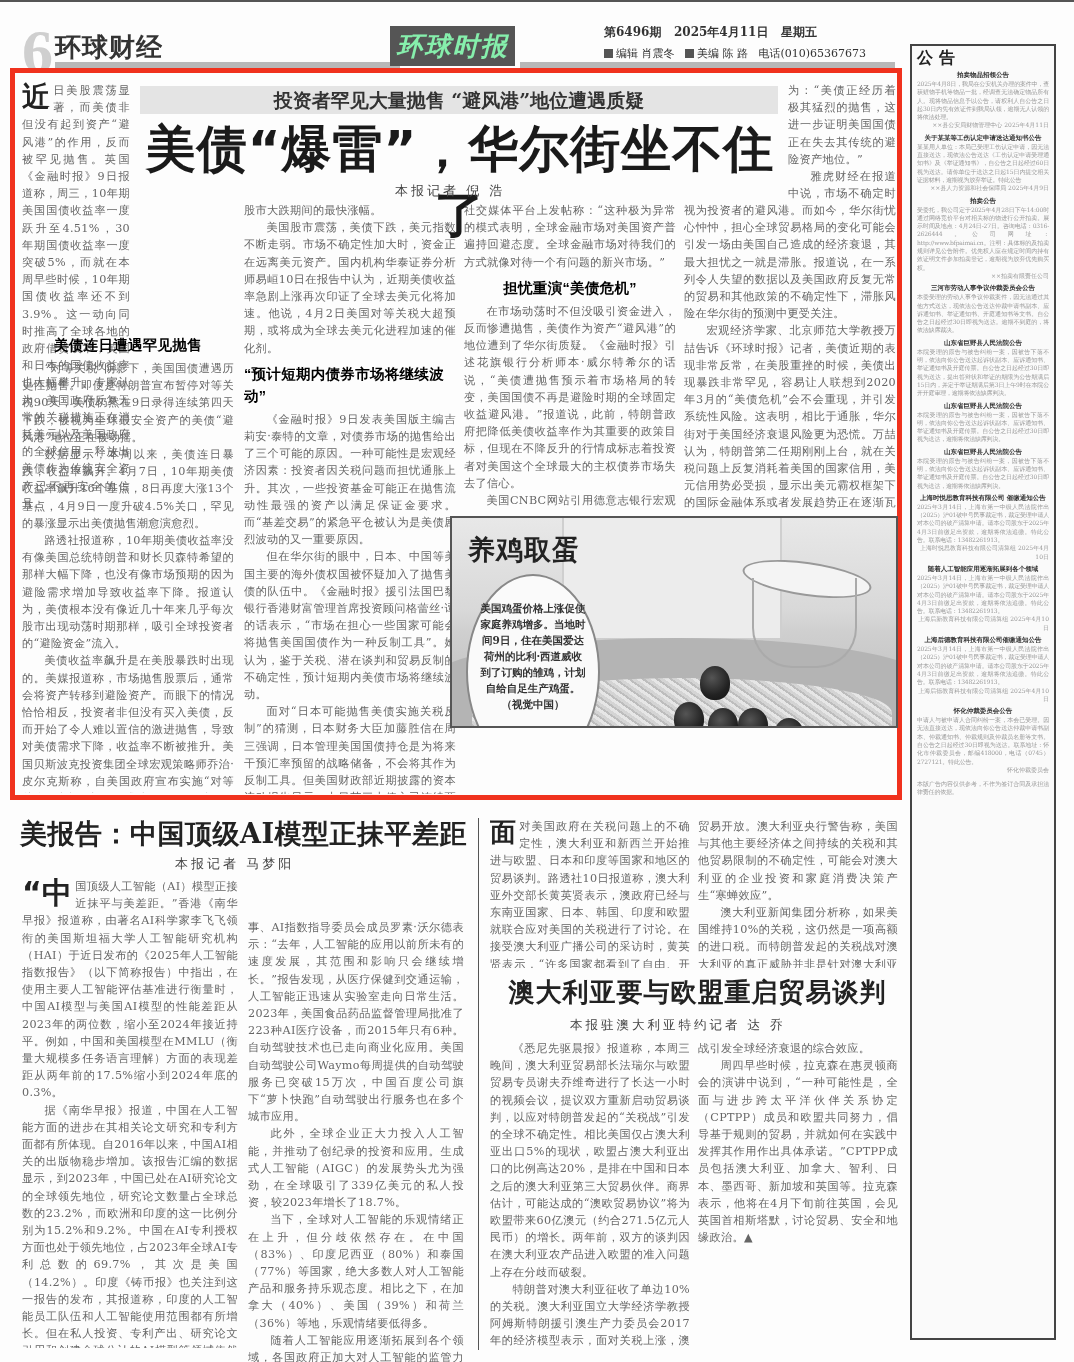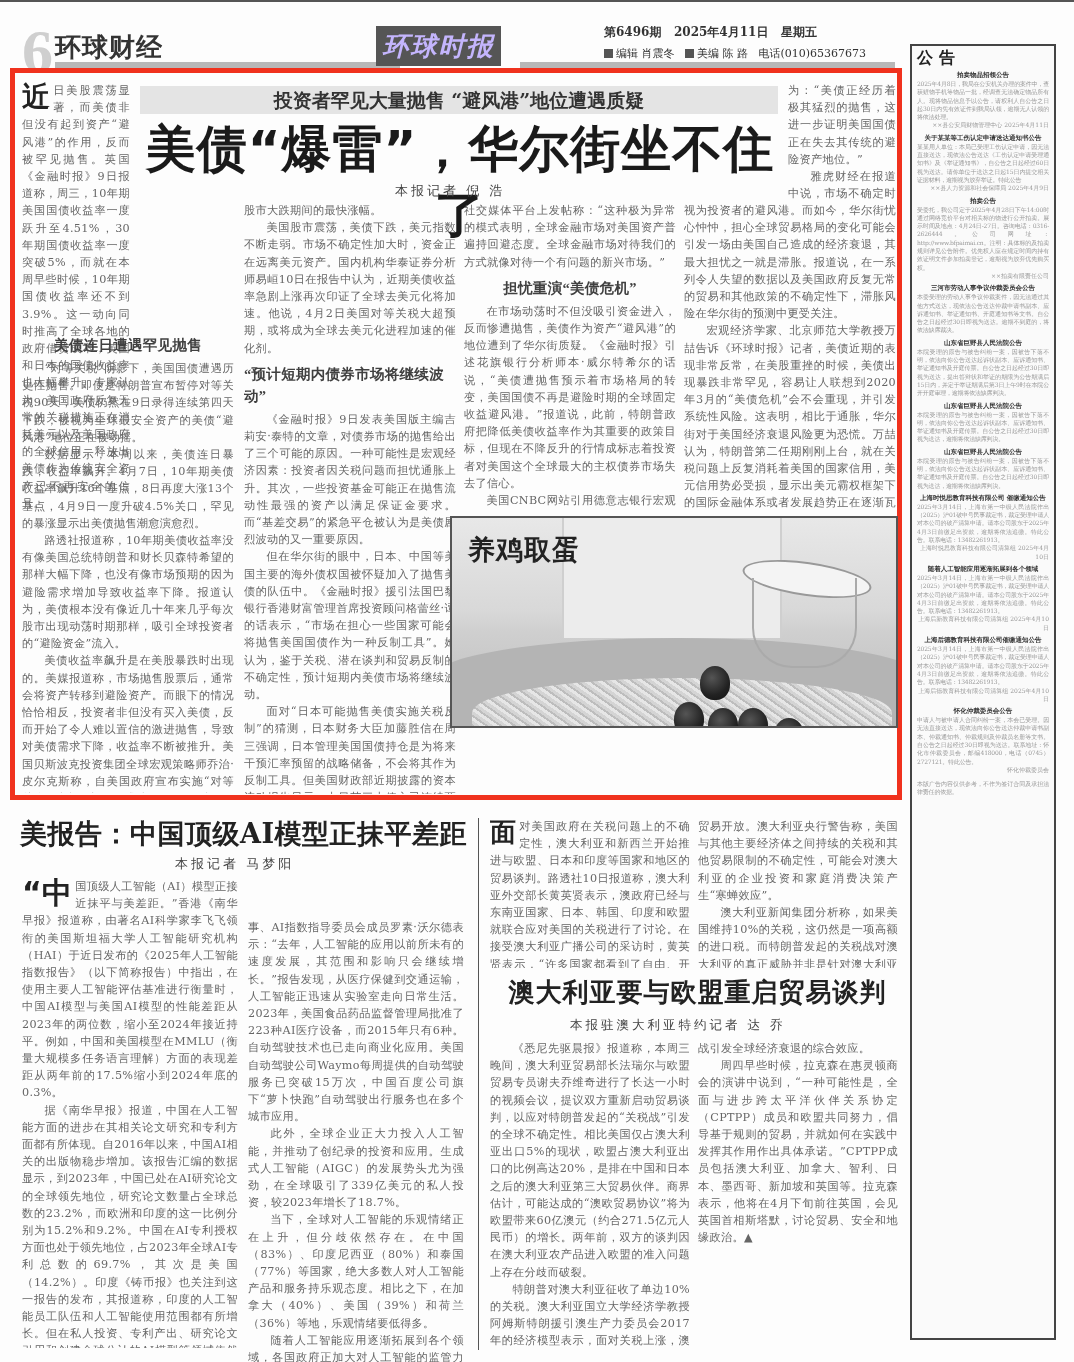--- a/index.html
+++ b/index.html
@@ -5,39 +5,39 @@
   * { box-sizing: border-box; margin: 0; padding: 0; }
   html, body { width: 1074px; height: 1362px; background: #ffffff; overflow: hidden; }
   body { font-family: "DejaVu Serif", "Liberation Serif", serif; color: #3a3a3a; position: relative; }
   .page { position: absolute; left: 0; top: 0; width: 1074px; height: 1362px; background: #fdfdfd; border-top: 2px solid #555; }
   .abs { position: absolute; }
 
   
   .page-num { left: 22px; top: 18px; font-size: 62px; font-weight: bold; color: #cfcfcf; line-height: 1; font-family: "Liberation Serif", serif; }
   .section-title { left: 55px; top: 28px; font-size: 26px; font-weight: bold; color: #333; letter-spacing: 1px; }
   .section-rule { left: 55px; top: 60px; width: 345px; height: 6px; background: #b8b8b8; }
-  .logo-box { left: 376px; top: 24px; width: 125px; height: 40px; background: #555; color: #c4b5fd; font-size: 26px; text-align: center; line-height: 40px; font-weight: bold; letter-spacing: 2px; font-family: "DejaVu Serif", serif; font-style: italic; }
+  .logo-box { left: 390px; top: 24px; width: 125px; height: 40px; background: #555; color: #86efac; font-size: 26px; text-align: center; line-height: 40px; font-weight: bold; letter-spacing: 2px; font-family: "DejaVu Serif", serif; font-style: italic; }
   .issue-line { left: 604px; top: 22px; font-size: 12px; color: #333; font-weight: bold; }
   .editor-line { left: 604px; top: 44px; font-size: 11px; color: #333; }
   .editor-line .sq { display: inline-block; width: 9px; height: 9px; background: #555; margin-right: 3px; vertical-align: -1px; }
   .mast-rule { left: 520px; top: 60px; width: 375px; height: 6px; background: #b8b8b8; }
 
   
   .red-frame { left: 10px; top: 66px; width: 892px; height: 732px; border: 5px solid #f0321e; }
 
   
   .drop-cap { font-size: 28px; font-weight: bold; color: #222; float: left; line-height: 30px; margin-right: 3px; font-family: "DejaVu Sans", sans-serif; }
   .col-text { font-size: 11.2px; line-height: 17.2px; color: #666; text-align: justify; letter-spacing: 0.3px; }
   .col-text p { text-indent: 2em; }
   .col-text p.noindent { text-indent: 0; }
   .subhead-bar { left: 140px; top: 84px; width: 638px; height: 28px; background: #e4e4e4; }
   .subhead { left: 140px; top: 84px; width: 638px; text-align: center; font-size: 19px; font-weight: bold; color: #333; line-height: 28px; }
   .headline { left: 130px; top: 114px; width: 660px; text-align: center; font-size: 50px; font-weight: bold; color: #1a1a1a; line-height: 66px; font-family: "DejaVu Sans", sans-serif; letter-spacing: 1px; }
   .byline { left: 395px; top: 180px; font-size: 13px; color: #444; letter-spacing: 3px; }
-  .sec-head { font-size: 14.5px; font-weight: bold; color: #404040; text-align: center; line-height: 22px; margin: 6px 0 4px; font-family: Liberation Serif, serif; }
+  .sec-head { font-size: 14.5px; font-weight: bold; color: #000000; text-align: center; line-height: 22px; margin: 6px 0 4px; font-family: Liberation Sans, sans-serif; }
   .sec-head.left { text-align: left; }
 
   
   .photo { left: 450px; top: 514px; width: 448px; height: 212px; border: 2px solid #555; background: linear-gradient(180deg, #e8e8e8 0%, #d8d8d8 45%, #cfcfcf 55%, #bcbcbc 100%); overflow: hidden; }
   .photo .door { position: absolute; left: 110px; top: 0; width: 220px; height: 120px; background: #ececec; border-left: 2px solid #cfcfcf; border-right: 2px solid #cfcfcf; }
   .photo .tub { position: absolute; left: -20px; top: 120px; width: 490px; height: 200px; border-radius: 50% 50% 0 0 / 20% 20% 0 0; background: #b4b4b4; }
   .photo .shavings { position: absolute; left: 20px; top: 160px; width: 420px; height: 140px; border-radius: 50% 50% 0 0 / 25% 25% 0 0; background: repeating-linear-gradient(35deg, #e6e6e6 0 3px, #bdbdbd 3px 5px, #d4d4d4 5px 8px); }
   .photo .lamp { position: absolute; left: 290px; top: 44px; width: 130px; height: 34px; border-radius: 50%; background: #f4f4f4; border: 2px solid #999; transform: rotate(8deg); }
   .photo .cage { position: absolute; left: 300px; top: 60px; width: 105px; height: 90px; border: 2px solid #aaa; border-top: none; border-radius: 0 0 40px 40px; }
   .chick { position: absolute; width: 30px; height: 34px; border-radius: 50% 50% 45% 45%; background: radial-gradient(circle at 40% 35%, #555 0%, #222 60%, #111 100%); }
@@ -141,20 +141,21 @@
     <div class="chick" style="left:248px; top:148px;"></div>
     <div class="chick" style="left:222px; top:184px;"></div>
     <div class="chick" style="left:256px; top:190px;"></div>
     <div class="chick" style="left:286px; top:190px;"></div>
     <div class="chick" style="left:176px; top:216px;"></div>
     <div class="chick" style="left:204px; top:222px;"></div>
     <div class="chick" style="left:250px; top:228px;"></div>
     <div class="chick" style="left:280px; top:230px;"></div>
     <div class="chick" style="left:322px; top:200px;"></div>
     <div class="photo-title">养鸡取蛋</div>
+    <div class="photo-caption">美国鸡蛋价格上涨促使家庭养鸡增多。当地时间9日，住在美国爱达荷州的比利·西道威收到了订购的雏鸡，计划自给自足生产鸡蛋。（视觉中国）</div>
   </div>
 
   <div class="abs ai-head">美报告：中国顶级AI模型正抹平差距</div>
   <div class="abs ai-byline">本报记者 马梦阳</div>
   <div class="abs col-text" style="left:22px; top:876px; width:216px; height:470px; overflow:hidden;">
     <p class="noindent"><span class="ai-quote">“中</span><span>国顶级人工智能（AI）模型正接近抹平与美差距。”香港《南华早报》报道称，由著名AI科学家李飞飞领衔的美国斯坦福大学人工智能研究机构（HAI）于近日发布的《2025年人工智能指数报告》（以下简称报告）中指出，在使用主要人工智能评估基准进行衡量时，中国AI模型与美国AI模型的性能差距从2023年的两位数，缩小至2024年接近持平。例如，中国和美国模型在MMLU（衡量大规模多任务语言理解）方面的表现差距从两年前的17.5%缩小到2024年底的0.3%。</span></p>
     <p>据《南华早报》报道，中国在人工智能方面的进步在其相关论文研究和专利方面都有所体现。自2016年以来，中国AI相关的出版物稳步增加。该报告汇编的数据显示，到2023年，中国已处在AI研究论文的全球领先地位，研究论文数量占全球总数的23.2%，而欧洲和印度的这一比例分别为15.2%和9.2%。中国在AI专利授权方面也处于领先地位，占2023年全球AI专利总数的69.7%，其次是美国（14.2%）。印度《铸币报》也关注到这一报告的发布，其报道称，印度的人工智能员工队伍和人工智能使用范围都有所增长。但在私人投资、专利产出、研究论文引用和创建全球公认的AI模型等领域依然落后。</p>
 
   </div>
   <div class="abs col-text" style="left:248px; top:876px; width:216px; height:470px; overflow:hidden;margin-top:41px;">

